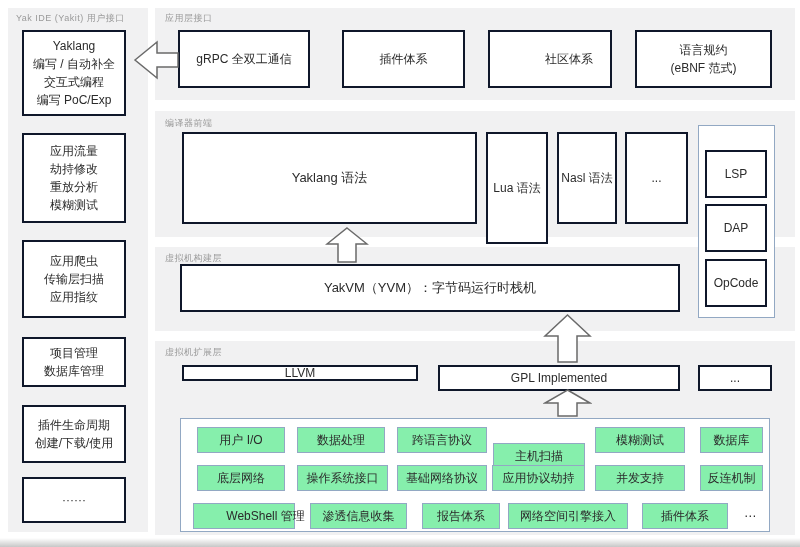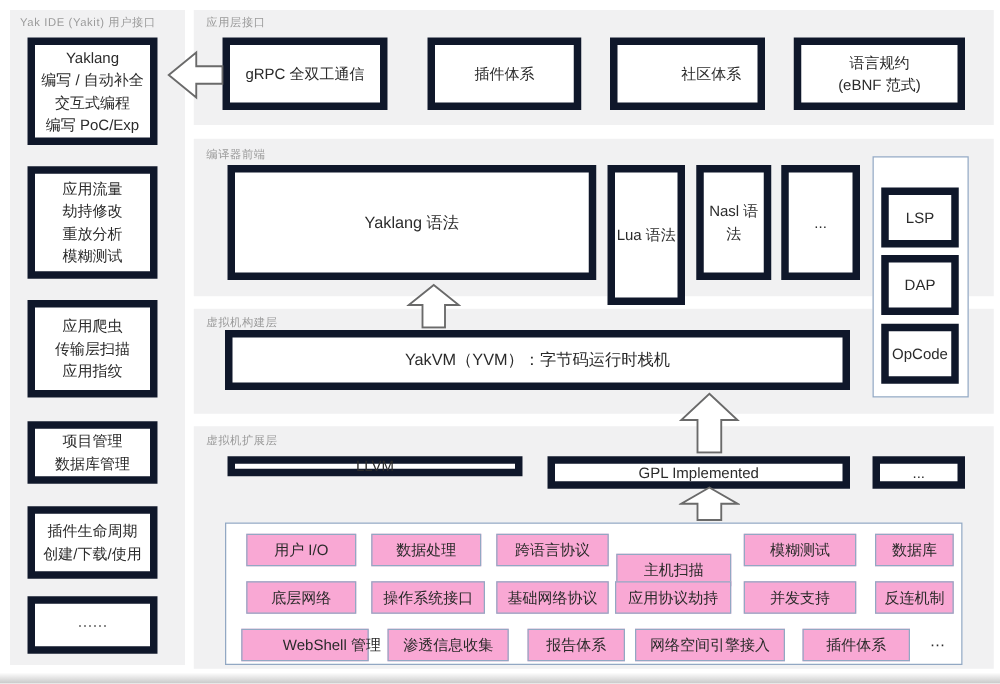--- a/index.html
+++ b/index.html
@@ -1,23 +1,23 @@
 <!DOCTYPE html>
 <html><head>
 <meta charset="utf-8">
 <style>
   html,body{margin:0;padding:0;background:#fff;font-family:"Liberation Sans","DejaVu Sans",sans-serif;}
   .page{position:relative;width:800px;height:547px;background:#ffffff;overflow:hidden;}
   .band{position:absolute;background:#f1f1f2;}
   .lbl{position:absolute;font-size:9px;color:#9a9a9a;letter-spacing:0.5px;white-space:nowrap;}
-  .box{position:absolute;background:#ffffff;border:6px solid #0f172a;box-sizing:border-box;
+  .box{position:absolute;background:#ffffff;border:2px solid #0f172a;box-sizing:border-box;
        display:flex;align-items:center;justify-content:center;text-align:center;
        white-space:pre-line;color:#2b2b2b;font-size:12px;line-height:18px;}
   .box.big{font-size:13px;}
-  .cell{position:absolute;background:#f9a8d4;border:1px solid #92a8c3;box-sizing:border-box;
+  .cell{position:absolute;background:#86efac;border:1px solid #92a8c3;box-sizing:border-box;
         display:flex;align-items:center;justify-content:center;text-align:center;
         color:#2b2b2b;font-size:12px;white-space:nowrap;}
   .cell.noborder{border:none;background:transparent;}
   .container{position:absolute;background:#ffffff;border:1px solid #92a8c3;box-sizing:border-box;}
   .arrow{position:absolute;}
   .bottom-shade{position:absolute;left:0;top:538px;width:800px;height:9px;
         background:linear-gradient(rgba(0,0,0,0),rgba(0,0,0,0.22));}
 </style>
 </head>
 <body>

